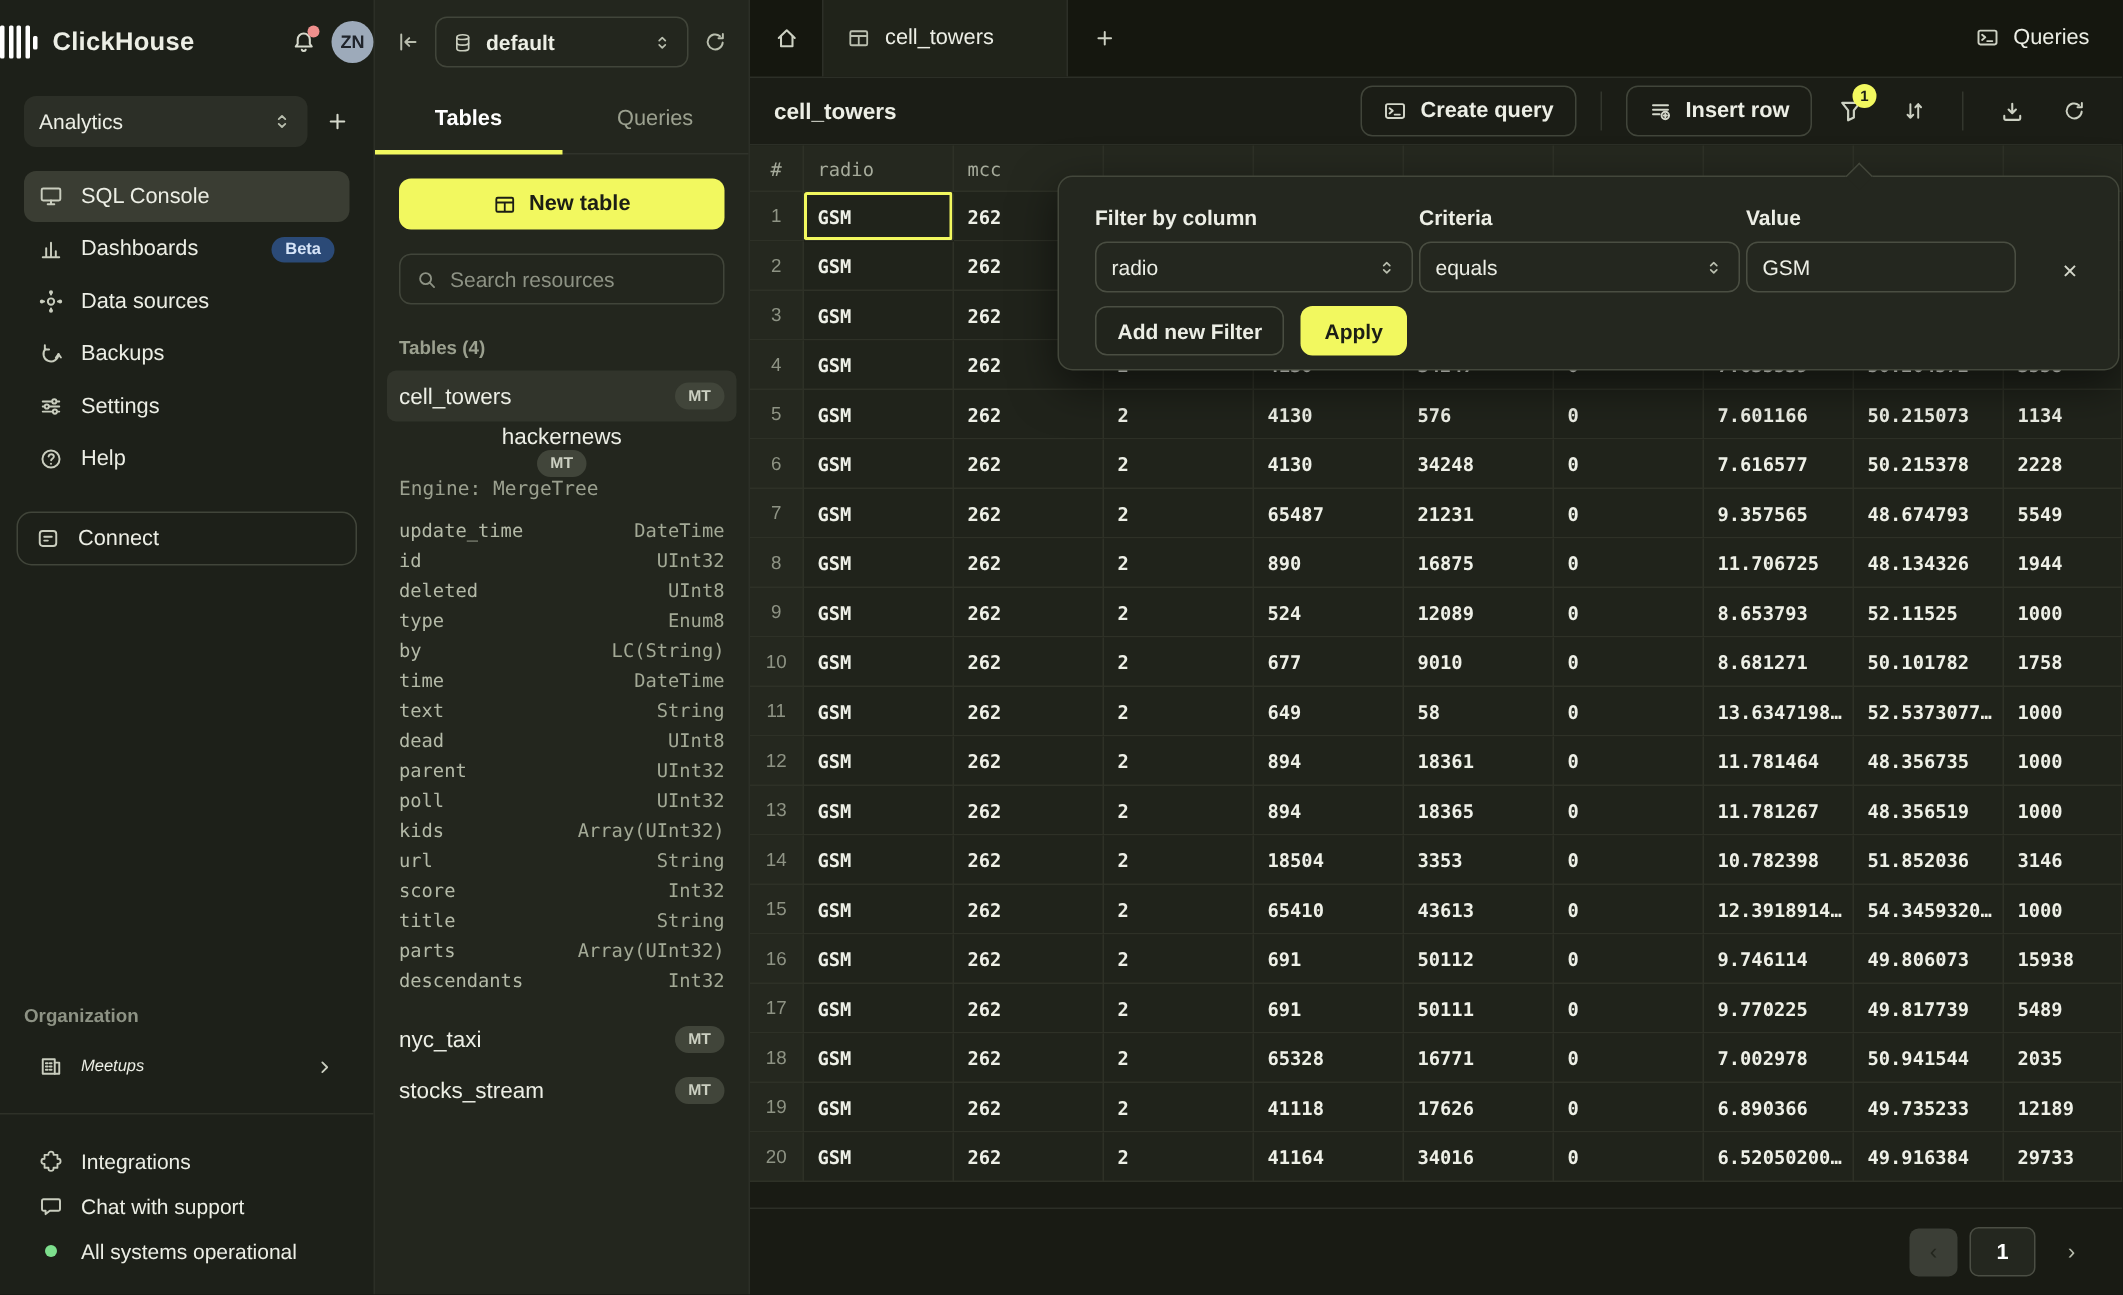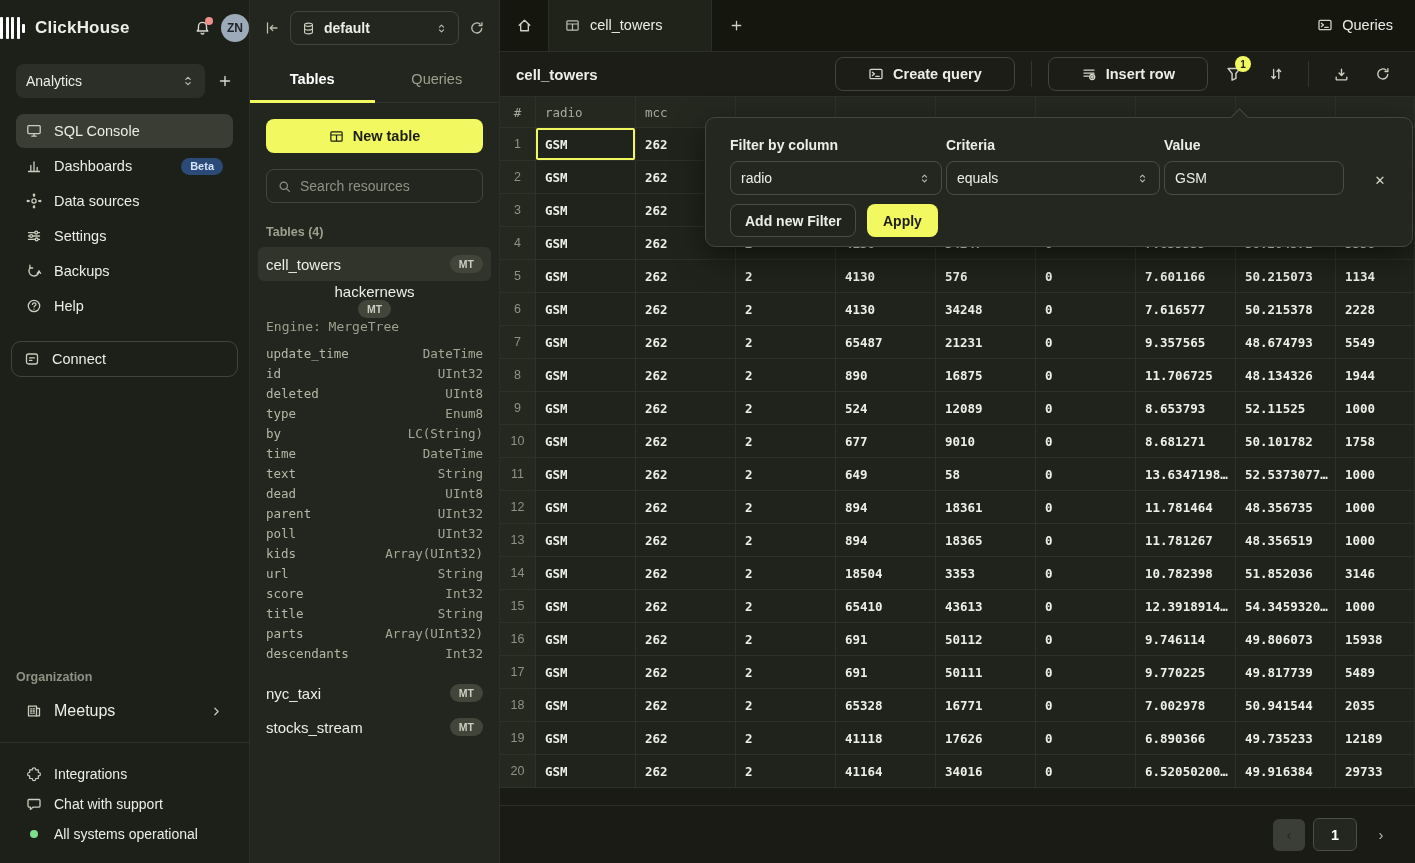--- a/index.html
+++ b/index.html
@@ -43,21 +43,21 @@
   .ws-row .select{flex:1;}
   .plus-btn{color:#d6d9cc;}
   .nav{padding:6px 16px 0;display:flex;flex-direction:column;gap:1px;}
   .nav-item{display:flex;align-items:center;gap:12px;height:34px;padding:0 10px;border-radius:8px;color:var(--txt);font-size:14.5px;}
   .nav-item .ic{color:#c9cdbe;}
   .nav-item.active{background:#3a3d33;}
   .badge-beta{background:#2b4a77;color:#d6e4f8;font-size:11px;font-weight:bold;padding:2.5px 9px;border-radius:10px;}
   .connect{margin:18px 11px 0;height:36px;border:1px solid #41453a;border-radius:10px;display:flex;align-items:center;gap:12px;padding:0 12px;font-size:14.5px;color:var(--txt);}
   .sb-bottom{margin-top:auto;}
   .org-label{color:#8d9284;font-size:12.5px;font-weight:bold;padding:0 16px 10px;}
-  .org-item{display:flex;align-items:center;gap:12px;height:34px;margin:0 16px;padding:0 10px;border-radius:8px;font-size:16px;}
+  .org-item{display:flex;align-items:center;gap:12px;height:34px;margin:0 16px;padding:0 10px;border-radius:8px;font-size:11px;font-style:italic;}
   .org-item .chev{margin-left:auto;color:#c9cdbe;}
   .sb-div{border-top:1px solid #2e3128;margin:14px 0 16px;}
   .foot-item{display:flex;align-items:center;gap:12px;padding:7px 26px;font-size:14px;color:var(--txt);}
   .foot-item .ic{color:#c9cdbe;}
   .status-dot{width:8px;height:8px;border-radius:50%;background:#7ddf8d;margin:0 4px;}
   .sb-pad-bottom{height:14px;}
 
   
   .panel{width:250px;flex:none;background:var(--bg-panel);border-right:1px solid var(--border);display:flex;flex-direction:column;}
   .pn-top{height:56px;display:flex;align-items:center;gap:10px;padding:0 14px;}
@@ -92,21 +92,21 @@
   .doc-tab .ic{color:#b9beae;}
   .newtab-btn{width:48px;display:flex;align-items:center;justify-content:center;color:#cdd1c3;}
   .tabstrip .spacer{flex:1;}
   .queries-btn{display:flex;align-items:center;gap:9px;padding:0 22px;color:var(--txt);font-size:14.5px;}
   .queries-btn .ic{color:#cdd1c3;}
 
   .toolbar{height:49px;display:flex;align-items:center;padding:0 16px;border-bottom:1px solid var(--border);background:#1b1d16;}
   .tb-title{font-size:15px;font-weight:bold;}
   .toolbar .spacer{flex:1;}
   .tb-group{display:flex;align-items:center;gap:10px;}
-  .btn-outline{height:34px;border:1px solid #41453a;border-radius:8px;background:transparent;color:var(--txt);font-family:inherit;font-size:14.5px;font-weight:bold;display:flex;align-items:center;gap:9px;padding:0 32px;}
+  .btn-outline{height:34px;border:1px solid #41453a;border-radius:8px;background:transparent;color:var(--txt);font-family:inherit;font-size:14.5px;font-weight:bold;display:flex;align-items:center;gap:9px;padding:0 14px;}
   .btn-outline .ic{color:#d4d7ca;}
   .v-div{width:1px;height:26px;background:#33362d;margin:0 6px;}
   .icon-btn{width:32px;height:32px;display:flex;align-items:center;justify-content:center;color:#cdd1c3;background:transparent;border:none;position:relative;}
   .fbadge{position:absolute;top:-2px;right:-1px;width:16px;height:16px;border-radius:50%;background:var(--accent);color:#1c1e15;font-size:10px;font-weight:bold;display:flex;align-items:center;justify-content:center;}
 
   
   .grid{--cols:36px 100px 100px 100px 100px 100px 100px 100px 100px 1fr;}
   .thead{display:grid;grid-template-columns:var(--cols);height:31px;}
   .thead .hc{background:var(--bg-headcell);border-right:1px solid var(--line);border-bottom:1px solid var(--line);font-family:var(--mono);font-size:12.5px;color:#a6ab9b;display:flex;align-items:center;padding:0 9px;}
   .thead .hc.num{justify-content:center;padding:0;}
@@ -191,35 +191,35 @@
           <circle cx="8" cy="8" r="2.1"></circle>
           <path d="M8 3.4V1.9M8 14.1v-1.5M3.4 8H1.9M14.1 8h-1.5"></path>
           <circle cx="8" cy="1.9" r=".7"></circle>
           <circle cx="8" cy="14.1" r=".7"></circle>
           <circle cx="1.9" cy="8" r=".7"></circle>
           <circle cx="14.1" cy="8" r=".7"></circle>
         </svg>
       <span>Data sources</span>
     </div>
     <div class="nav-item">
+      <svg class="ic" width="16" height="16" viewBox="0 0 16 16" fill="none" stroke="currentColor" stroke-width="1.3" stroke-linecap="round" stroke-linejoin="round">
+          <path d="M13 8A5 5 0 1 1 4.3 4.6"></path>
+          <path d="M3.9 2.2v2.8h2.8"></path>
+          <path d="M11.2 10.5 13 8.1l1.6 2.2"></path>
+        </svg>
+      <span>Backups</span>
+    </div>
+    <div class="nav-item">
       <svg class="ic" width="16" height="16" viewBox="0 0 16 16" fill="none" stroke="currentColor" stroke-width="1.3" stroke-linecap="round">
           <path d="M2.5 4.6h11M2.5 8h11M2.5 11.4h11"></path>
           <circle cx="10.2" cy="4.6" r="1.4" fill="#1d2019"></circle>
           <circle cx="5.2" cy="8" r="1.4" fill="#1d2019"></circle>
           <circle cx="10.6" cy="11.4" r="1.4" fill="#1d2019"></circle>
         </svg>
       <span>Settings</span>
-    </div>
-    <div class="nav-item">
-      <svg class="ic" width="16" height="16" viewBox="0 0 16 16" fill="none" stroke="currentColor" stroke-width="1.3" stroke-linecap="round" stroke-linejoin="round">
-          <path d="M13 8A5 5 0 1 1 4.3 4.6"></path>
-          <path d="M3.9 2.2v2.8h2.8"></path>
-          <path d="M11.2 10.5 13 8.1l1.6 2.2"></path>
-        </svg>
-      <span>Backups</span>
     </div>
     <div class="nav-item">
       <svg class="ic" width="16" height="16" viewBox="0 0 16 16" fill="none" stroke="currentColor" stroke-width="1.3" stroke-linecap="round" stroke-linejoin="round">
           <circle cx="8" cy="8" r="5.7"></circle>
           <path d="M6.4 6.3c.2-.9 1-1.5 1.9-1.5 1 0 1.7.8 1.6 1.7-.1 1.2-1.6 1.3-1.8 2.3"></path>
           <path d="M8 11.2h.01"></path>
         </svg>
       <span>Help</span>
     </div>
   </nav>

